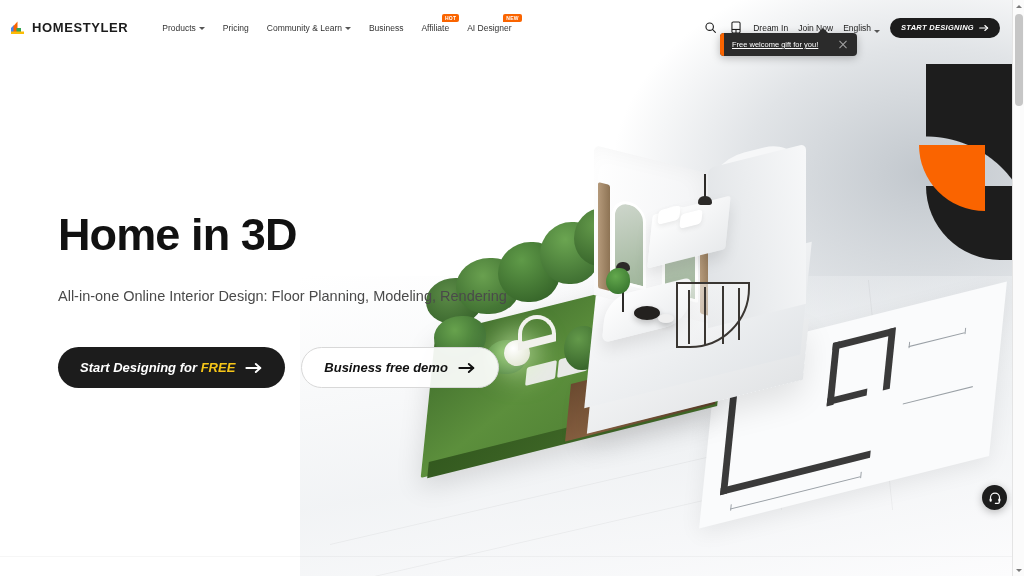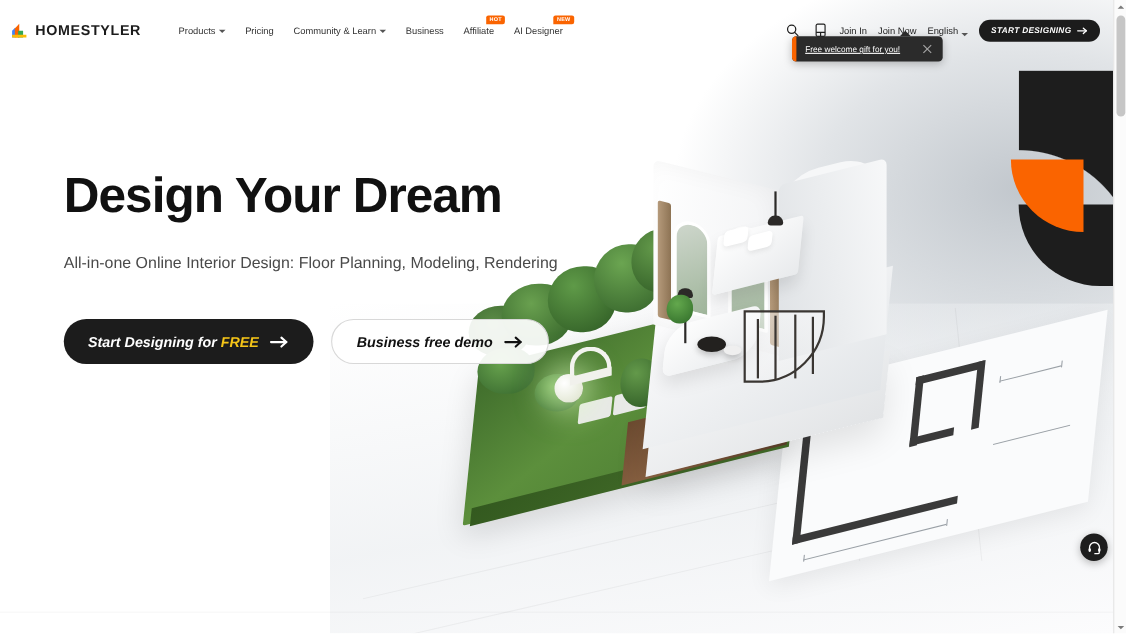--- a/index.html
+++ b/index.html
@@ -462,21 +462,21 @@
             <line x1="10.4" y1="10.4" x2="14" y2="14" stroke-linecap="round"></line>
         </svg>
       </div>
       <div class="nav-icon-btn">
         <svg width="12" height="13" viewBox="0 0 14 16" fill="none" stroke="#1f1f1f" stroke-width="1.3">
           <rect x="2" y="1.2" width="10" height="13.6" rx="1.6"></rect>
           <line x1="2" y1="10.4" x2="12" y2="10.4"></line>
           <line x1="7" y1="10.4" x2="7" y2="14.8"></line>
         </svg>
       </div>
-      <span class="nav-link">Join In</span>
+      <span class="nav-link">Dream In</span>
       <span class="nav-link">Join Now</span>
       <div id="lang-sel">
         <span>English</span>
         <span class="caret"></span>
       </div>
       <div id="start-designing-btn">
         <span>START DESIGNING</span>
         <svg class="arrow-svg" width="10" height="8" viewBox="0 0 14 10" fill="none" stroke="#ffffff" stroke-width="1.7">
           <line x1="1" y1="5" x2="12" y2="5" stroke-linecap="round"></line>
           <polyline points="8.2,1.6 12,5 8.2,8.4" stroke-linecap="round" stroke-linejoin="round"></polyline>
@@ -485,21 +485,22 @@
     </div>
   </div>
 
   <div id="gift-tooltip">
     <span id="gift-text">Free welcome gift for you!</span>
     <span id="gift-close"></span>
   </div>
 
   <div id="hero">
     <h1 id="hero-title">
-      <span>Design Your Dream</span><br>
+      <br>
+      <span>Home in 3D</span>
     </h1>
     <p id="hero-sub">All-in-one Online Interior Design: Floor Planning, Modeling, Rendering</p>
 
     <div id="hero-ctas">
       <div class="cta" id="cta-primary">
         <span><span>Start Designing for </span><span class="hl">FREE</span></span>
         <svg class="arrow-svg" width="18" height="12" viewBox="0 0 20 13" fill="none" stroke="#ffffff" stroke-width="2.1">
           <line x1="1.5" y1="6.5" x2="17" y2="6.5" stroke-linecap="round"></line>
           <polyline points="12,2 17,6.5 12,11" stroke-linecap="round" stroke-linejoin="round"></polyline>
         </svg>

